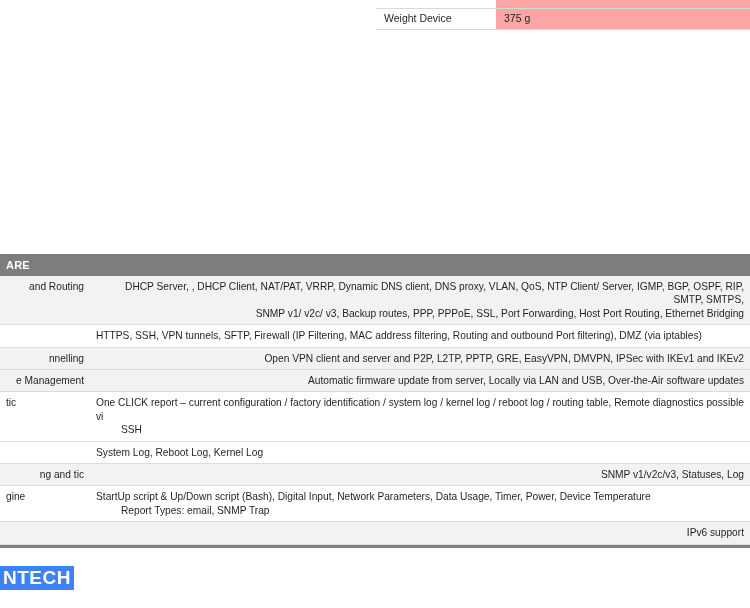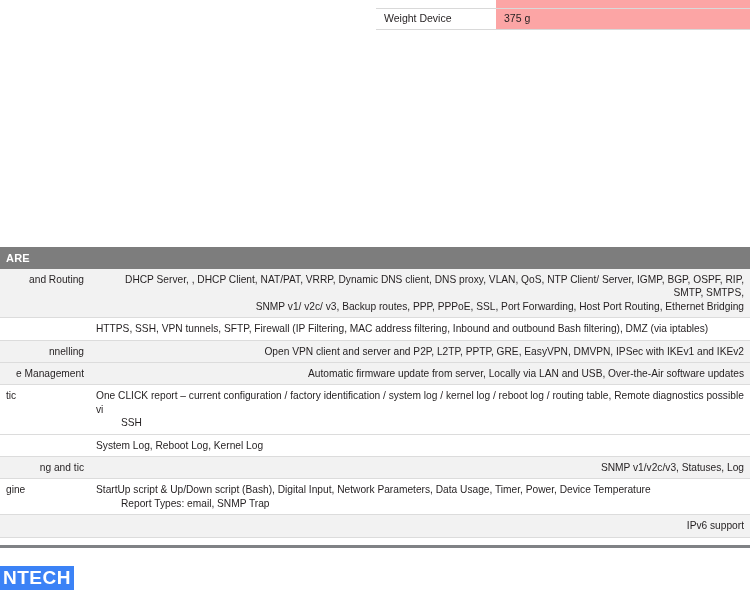--- a/index.html
+++ b/index.html
@@ -44,21 +44,21 @@
     padding-top: 0;
     padding-bottom: 2px;
     border-bottom: 1px solid #d9d9d9;
     overflow: hidden;
   }
 
   
   .sw-table {
     position: absolute;
     left: 0px;
-    top: 247px;
+    top: 254px;
     width: 750px;
     border-collapse: collapse;
     table-layout: fixed;
   }
   .sw-table col.c1 { width: 90px; }
   .sw-table col.c2 { width: 660px; }
 
   .sw-table th.header-cell {
     background: #7d7d7d;
     color: #ffffff;
@@ -153,21 +153,21 @@
   <tr class="alt">
     <td class="k"> and Routing</td>
     <td class="v">
       <span>DHCP Server, , DHCP Client, NAT/PAT, VRRP, Dynamic DNS client, DNS proxy, VLAN, QoS, NTP Client/ Server, IGMP, BGP, OSPF, RIP, SMTP, SMTPS,</span>
       <span class="line2">SNMP v1/ v2c/ v3, Backup routes, PPP, PPPoE, SSL, Port Forwarding, Host Port Routing, Ethernet Bridging</span>
     </td>
   </tr>
 
   <tr class="plain">
     <td class="k"></td>
-    <td class="v">HTTPS, SSH, VPN tunnels, SFTP, Firewall (IP Filtering, MAC address filtering, Inbound and outbound Bash filtering), DMZ (via iptables)</td>
+    <td class="v">HTTPS, SSH, VPN tunnels, SFTP, Firewall (IP Filtering, MAC address filtering, Routing and outbound Port filtering), DMZ (via iptables)</td>
   </tr>
 
   <tr class="alt">
     <td class="k">nnelling</td>
     <td class="v">Open VPN client and server and P2P, L2TP, PPTP, GRE, EasyVPN, DMVPN, IPSec with IKEv1 and IKEv2</td>
   </tr>
 
 
   <tr class="alt">
     <td class="k">e Management</td>

